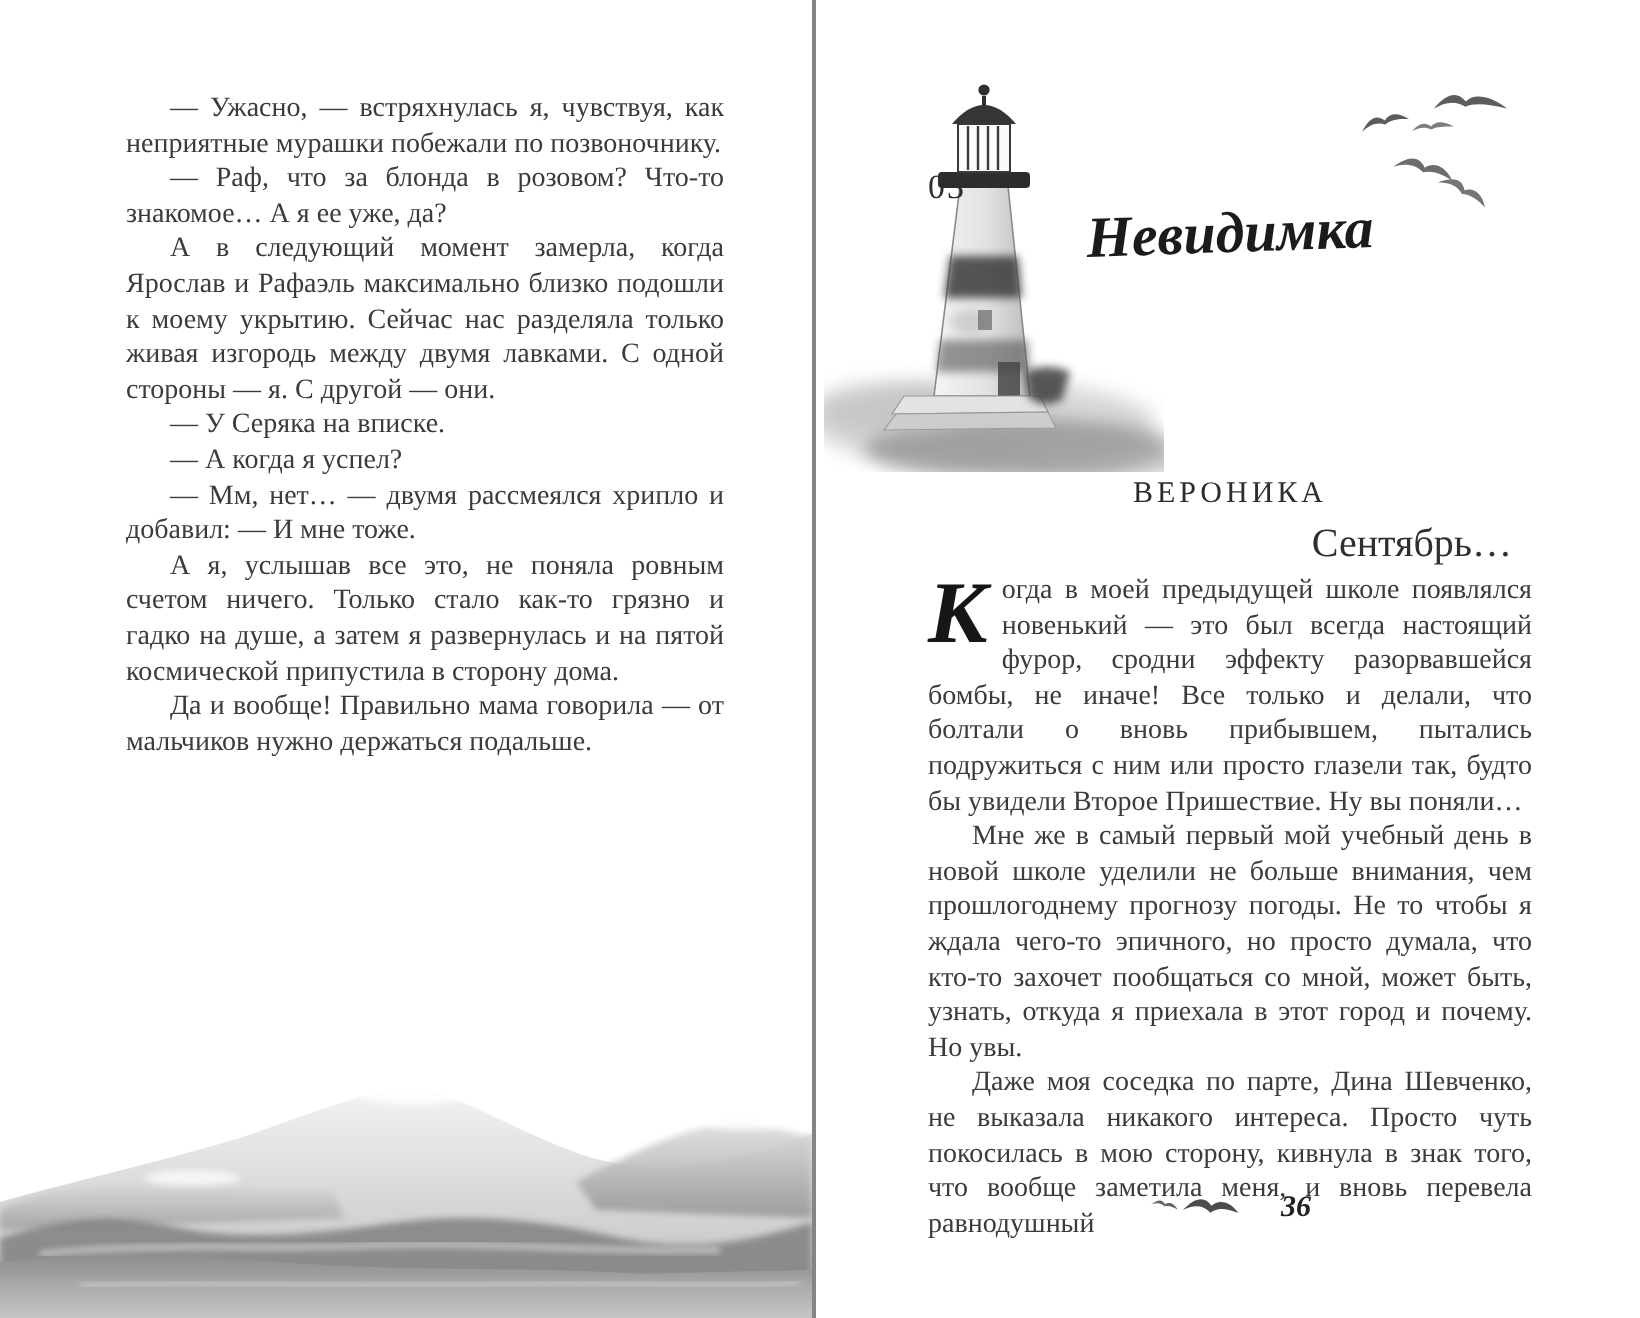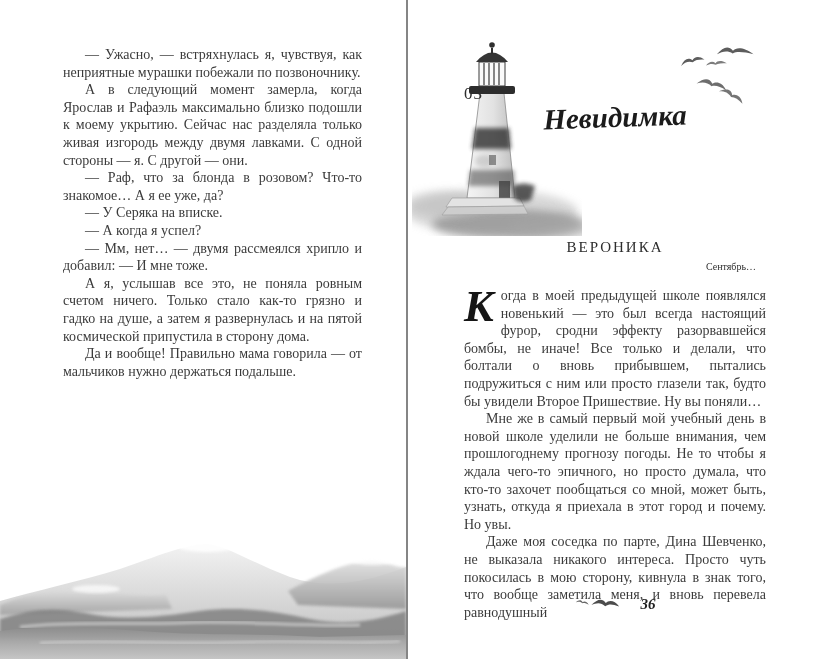--- a/index.html
+++ b/index.html
@@ -31,21 +31,21 @@
     position:absolute;top:101px;left:56px;width:302px;text-align:center;
     font-size:29px;font-style:italic;font-weight:bold;color:#1b1b1b;
     transform:rotate(-2deg);
   }
   .pov-name{
     position:absolute;top:239px;left:56px;width:302px;text-align:center;
     font-size:15px;letter-spacing:2px;color:#2d2d2d;
   }
   .dateline{
     position:absolute;top:261px;left:56px;width:292px;text-align:right;
-    font-size:10px;color:#2f2f2f;
+    font-size:20px;color:#2f2f2f;
   }
   .right-text{
     position:absolute;top:287px;left:56px;width:302px;
     font-size:14px;line-height:17.6px;text-align:justify;
   }
   .dropcap{
     float:left;font-size:44px;line-height:32px;font-style:italic;font-weight:bold;
     color:#161616;margin:4px 7px 0 0;
   }
   .page-footer{
@@ -58,22 +58,22 @@
 </head>
 <body>
 
 <div class="book">
 
   <div class="gutter-line"></div>
 
   <div class="page page-left">
     <div class="left-text">
       <p>— Ужасно, — встряхнулась я, чувствуя, как неприятные мурашки побежали по позвоночнику.</p>
+      <p>— Раф, что за блонда в розовом? Что-то знакомое… А я ее уже, да?</p>
       <p>А в следующий момент замерла, когда Ярослав и Рафаэль максимально близко подошли к моему укрытию. Сейчас нас разделяла только живая изгородь между двумя лавками. С одной стороны — я. С другой — они.</p>
-      <p>— Раф, что за блонда в розовом? Что-то знакомое… А я ее уже, да?</p>
       <p>— У Серяка на вписке.</p>
       <p>— А когда я успел?</p>
       <p>— Мм, нет… — двумя рассмеялся хрипло и добавил: — И мне тоже.</p>
       <p>А я, услышав все это, не поняла ровным счетом ничего. Только стало как-то грязно и гадко на душе, а затем я развернулась и на пятой космической припустила в сторону дома.</p>
       <p>Да и вообще! Правильно мама говорила — от мальчиков нужно держаться подальше.</p>
     </div>
 
     <svg class="waves" viewBox="0 0 406 122" preserveAspectRatio="none">
       <defs>
         <linearGradient id="wg1" x1="0" y1="0" x2="0" y2="1">

